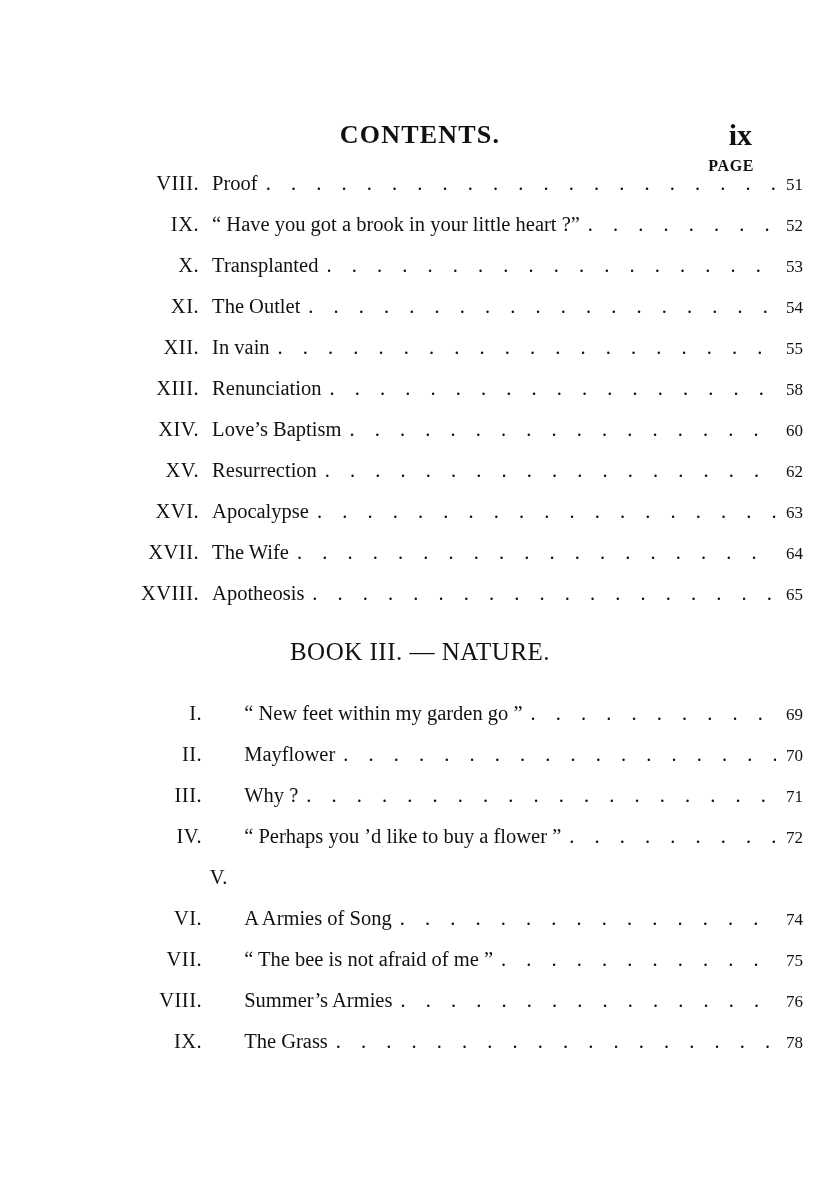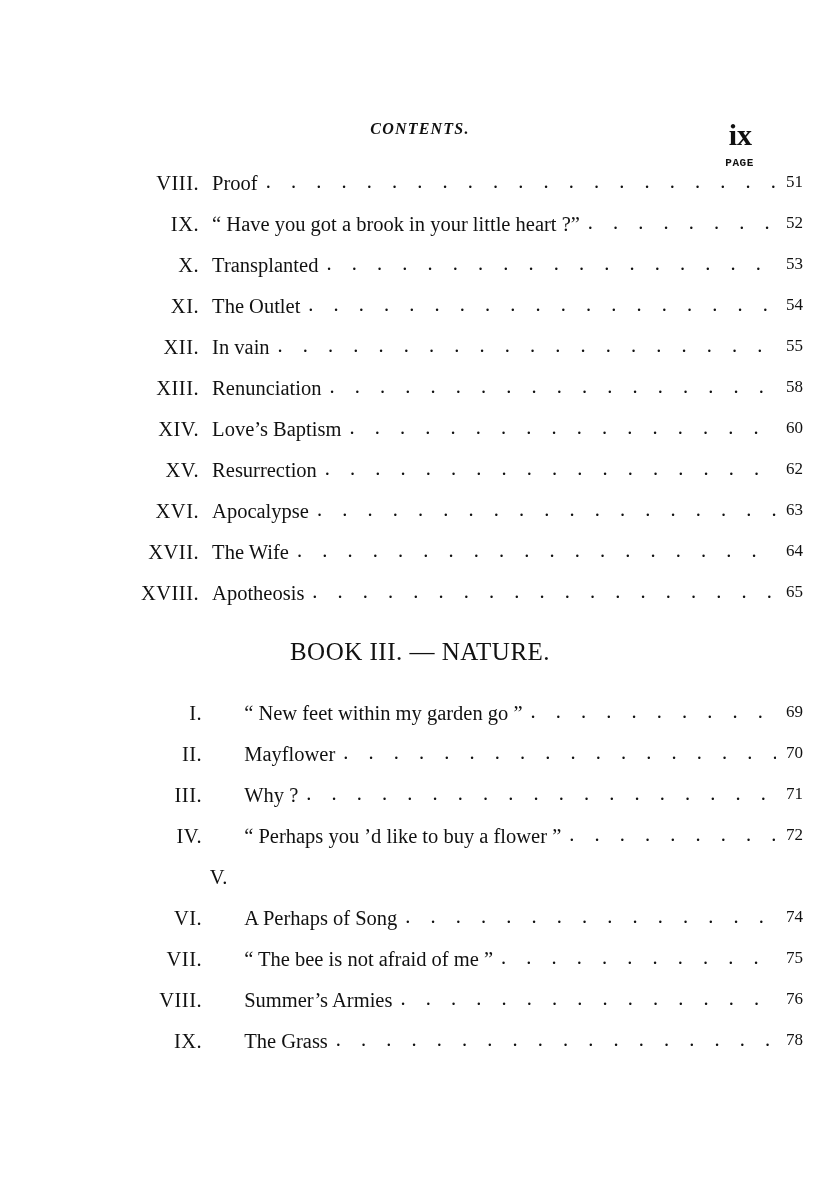--- a/index.html
+++ b/index.html
@@ -30,42 +30,41 @@
     top: 120px;
     width: 840px;
     height: 30px;
   }
   .running-head .title {
     position: absolute;
     left: 0;
     top: 0;
     width: 840px;
     text-align: center;
-    font-style: italic;
     font-weight: bold;
-    font-size: 16px;
+    font-size: 26px;
     letter-spacing: 1.2px;
     font-family: "Liberation Serif", serif;
   }
   .running-head .folio {
     position: absolute;
     right: 88px;
     top: -2px;
     font-weight: bold;
     font-size: 30px;
     font-family: "Liberation Serif", serif;
   }
   .page-col-head {
     position: absolute;
     right: 86px;
     top: 157px;
-    font-size: 11px;
+    font-size: 16px;
     font-weight: bold;
     letter-spacing: 0.6px;
-    font-family: Liberation Mono, monospace;
+    font-family: Liberation Serif, serif;
   }
 
   
   .toc {
     position: absolute;
     width: 840px;
   }
   .toc-row {
     display: flex;
     align-items: baseline;
@@ -121,21 +120,21 @@
     font-size: 25px;
     letter-spacing: 0.5px;
     font-family: "Liberation Serif", serif;
   }
 
   #toc-book3 { top: 702px; left: 0; }
   #toc-book3 .num { width: 228px; }
 
   .row-inner {
     display: flex;
-    align-items: flex-start;
+    align-items: flex-end;
     width: 678px;
   }
   #toc-book3 .row-inner { width: 672px; margin-left: 29px; }
 </style>
 </head>
 <body>
 
 <div class="page">
 
   <div class="running-head">
@@ -270,21 +269,21 @@
           <span class="leader"></span>
           <span class="pg">72</span>
         </span>
       </div>
       <div class="toc-row">
         <span class="num">V.</span>
       </div>
       <div class="toc-row">
         <span class="num">VI.</span>
         <span class="row-inner">
-          <span class="label">A Perhaps of Song</span>
+          <span class="label">A Armies of Song</span>
           <span class="leader"></span>
           <span class="pg">74</span>
         </span>
       </div>
       <div class="toc-row">
         <span class="num">VII.</span>
         <span class="row-inner">
           <span class="label">“ The bee is not afraid of me ”</span>
           <span class="leader"></span>
           <span class="pg">75</span>

